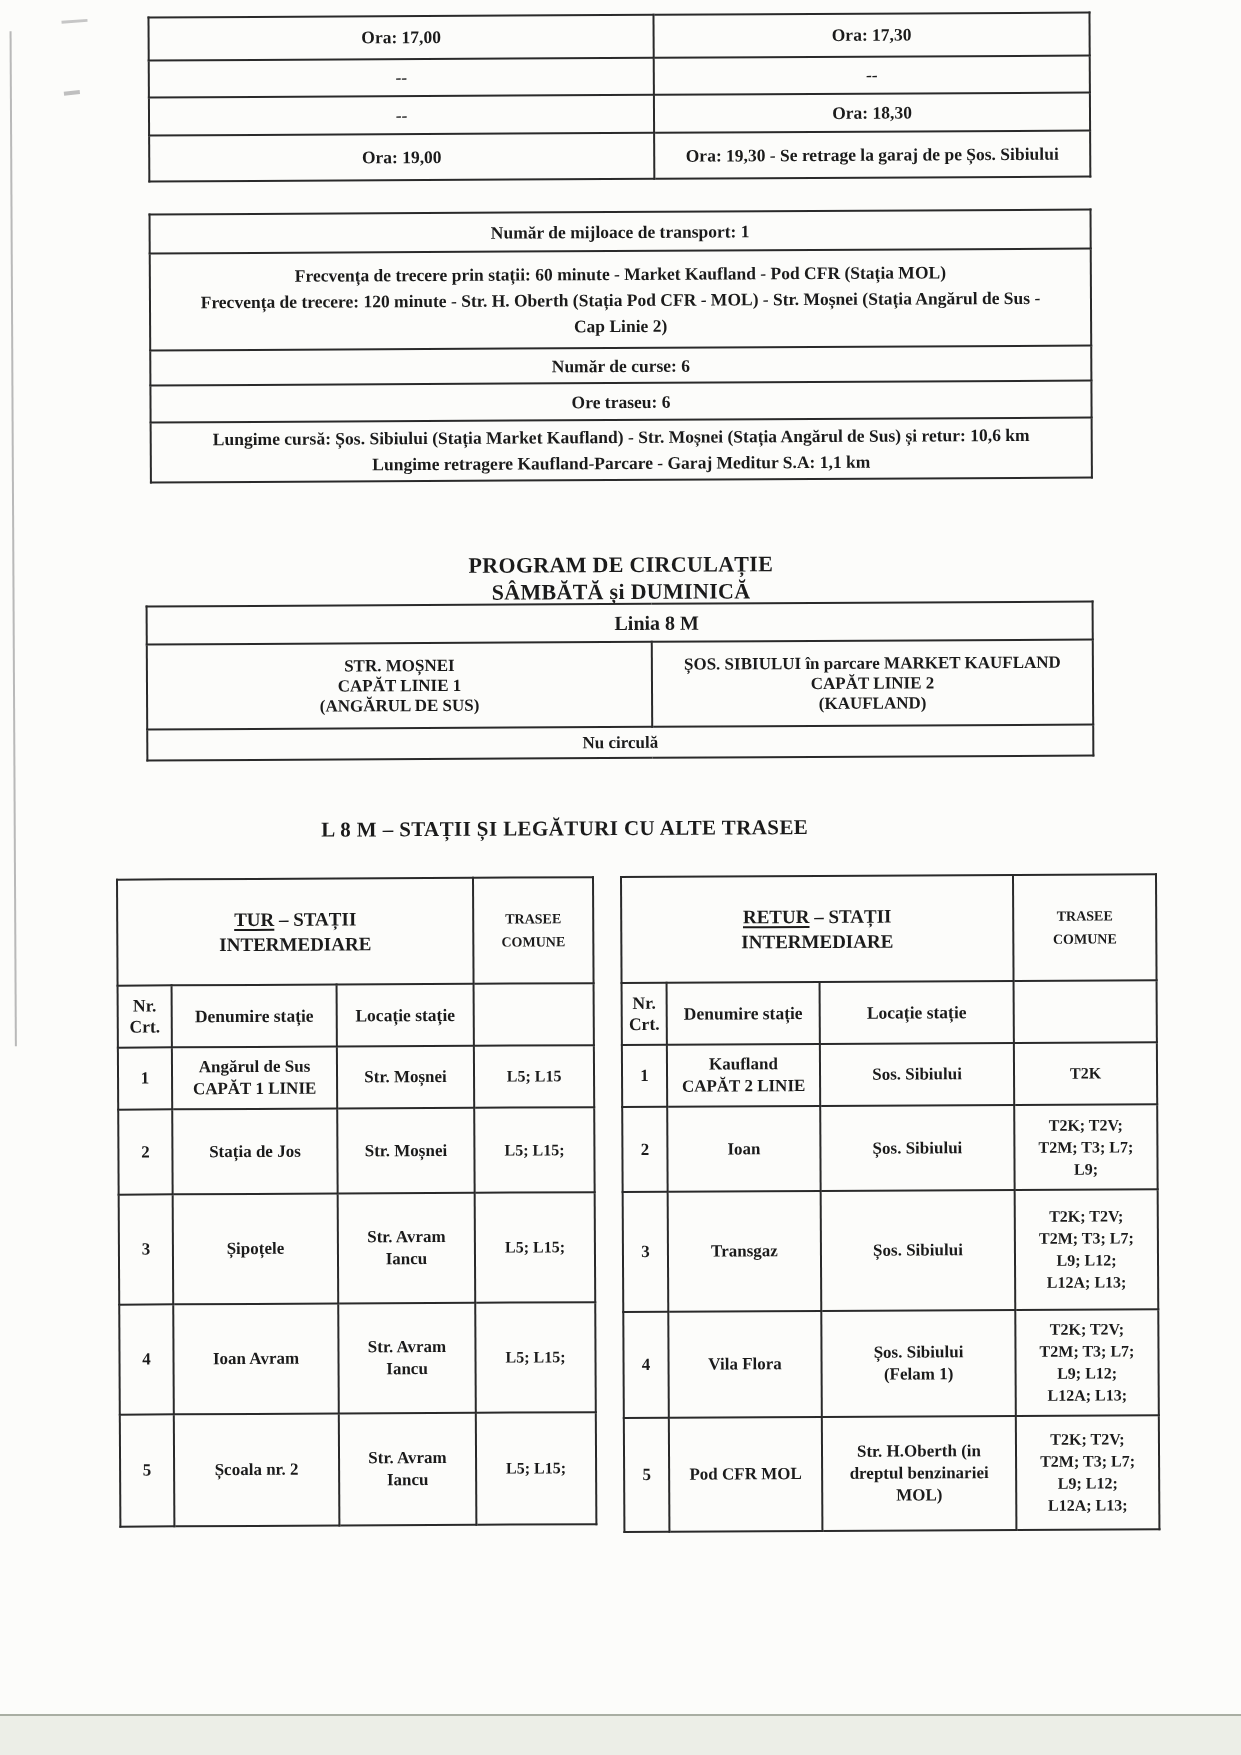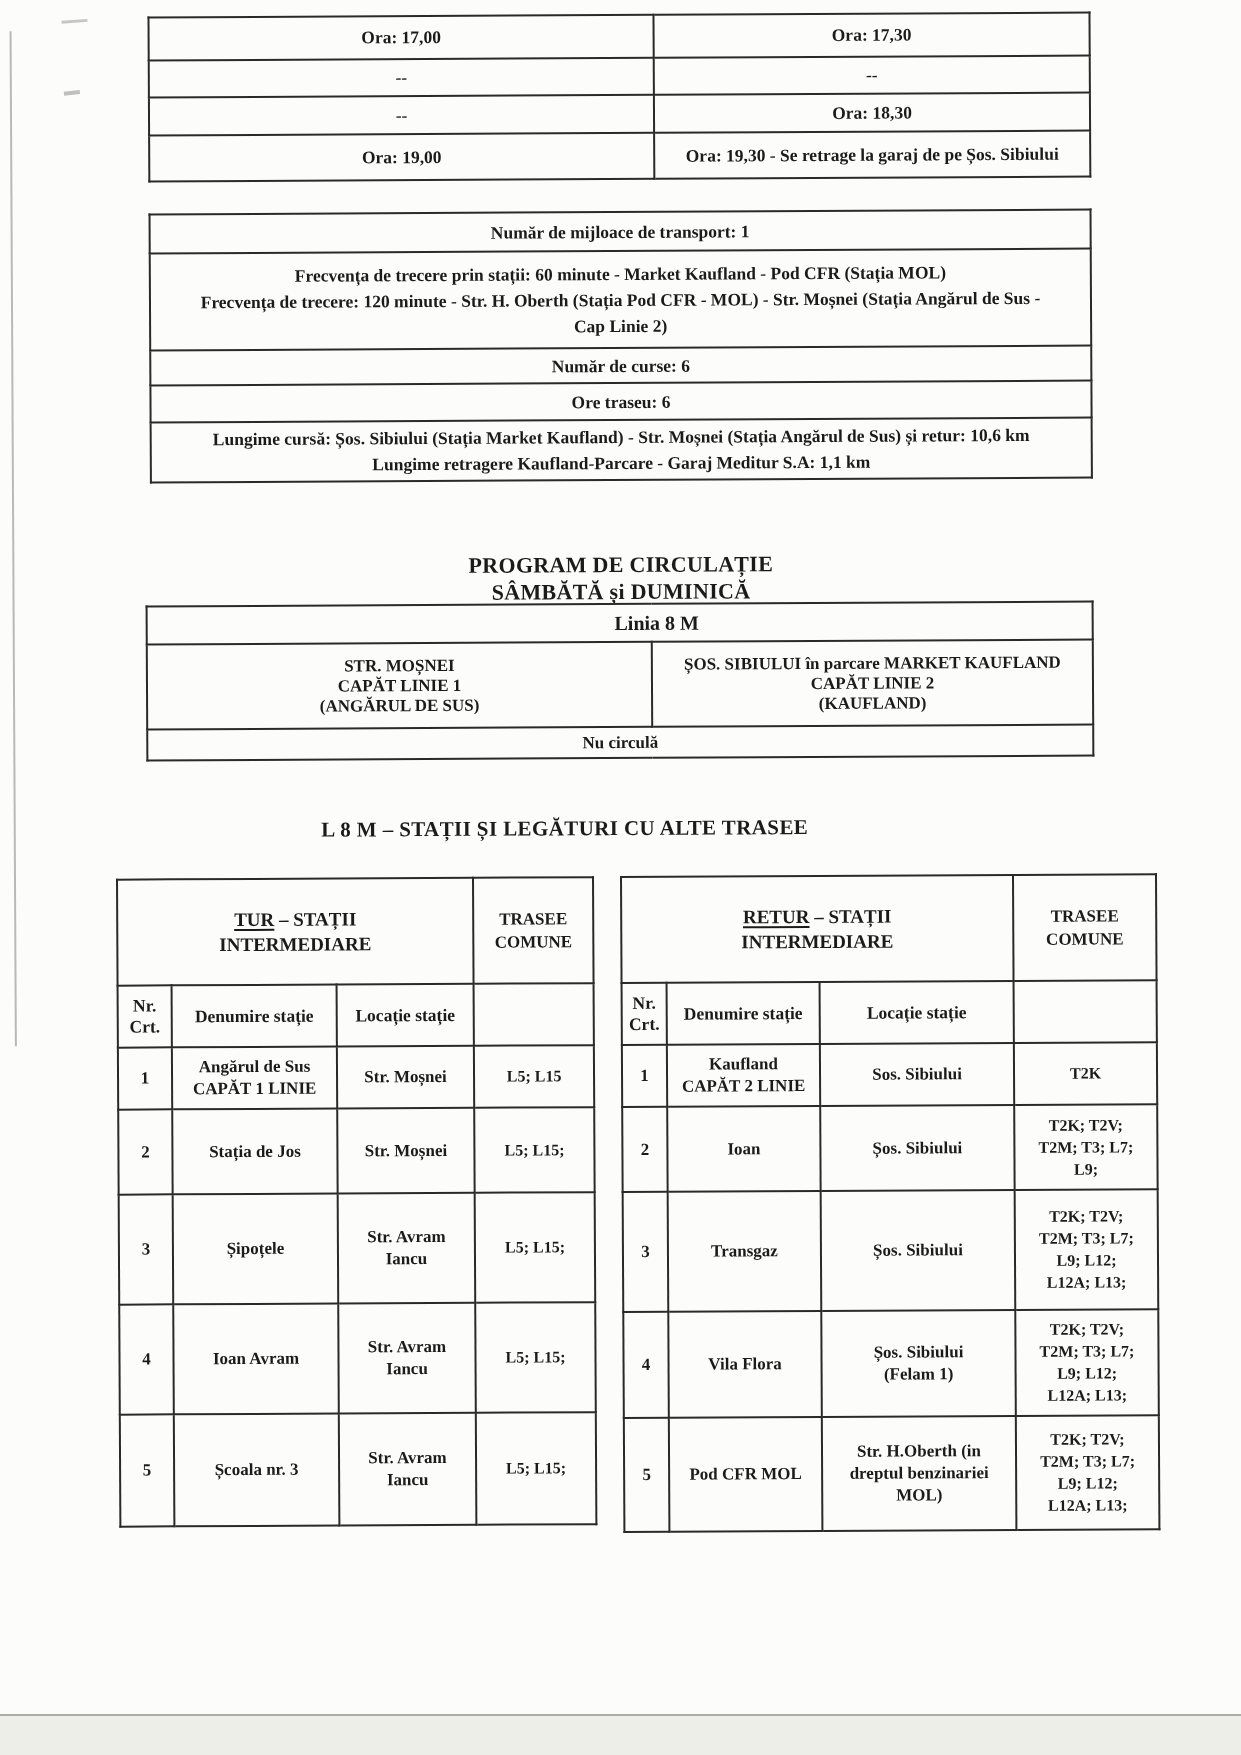--- a/index.html
+++ b/index.html
@@ -40,21 +40,21 @@
   #linia-header-cell { font-size: 20px; padding-left: 80px; }
 
   
   #heading { position: absolute; left: 100px; top: 816px; width: 930px;
              text-align: center; font-size: 21px; letter-spacing: 0.4px; }
 
   
   #tbl-tur   { left: 116px; top: 876px; width: 476px; }
   #tbl-retur { left: 620px; top: 876px; width: 535px; }
   .dir-header { font-size: 19px; line-height: 25px; }
-  .common-header { font-size: 17px; line-height: 23px; }
+  .common-header { font-size: 14px; line-height: 23px; }
   .col-header { font-size: 17.5px; line-height: 21px; }
   .cell-nr, .cell-name, .cell-loc { font-size: 17px; line-height: 22px; }
   .cell-routes { font-size: 16px; line-height: 22px; }
 
   
   #edge-line { position: absolute; left: 14px; top: 28px; width: 2px; height: 1015px;
                background: #a3a3a3; opacity: 0.75; }
   #mark1 { position: absolute; left: 66px; top: 17px; width: 26px; height: 3px;
            background: #c6c6c6; transform: rotate(-4deg); }
   #mark2 { position: absolute; left: 68px; top: 88px; width: 16px; height: 4px;
@@ -201,21 +201,21 @@
     </tr>
     <tr style="height:110px">
       <td class="cell-nr">4</td>
       <td class="cell-name prewrap">Ioan Avram</td>
       <td class="cell-loc prewrap">Str. Avram
 Iancu</td>
       <td class="cell-routes prewrap">L5; L15;</td>
     </tr>
     <tr style="height:112px">
       <td class="cell-nr">5</td>
-      <td class="cell-name prewrap">Școala nr. 3</td>
+      <td class="cell-name prewrap">Școala nr. 2</td>
       <td class="cell-loc prewrap">Str. Avram
 Iancu</td>
       <td class="cell-routes prewrap">L5; L15;</td>
     </tr>
   </tbody>
     </table>
 
   <table id="tbl-retur">
     <colgroup>
       <col style="width:45px">

